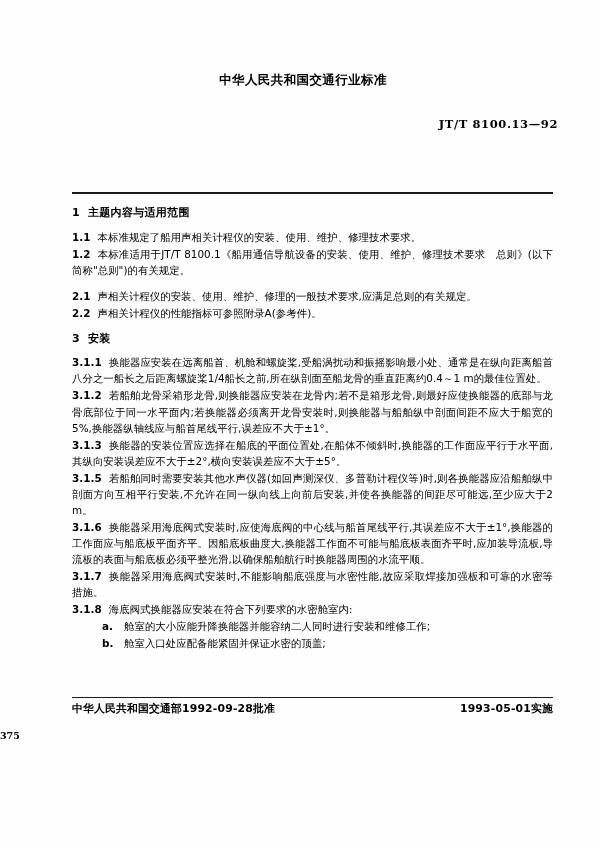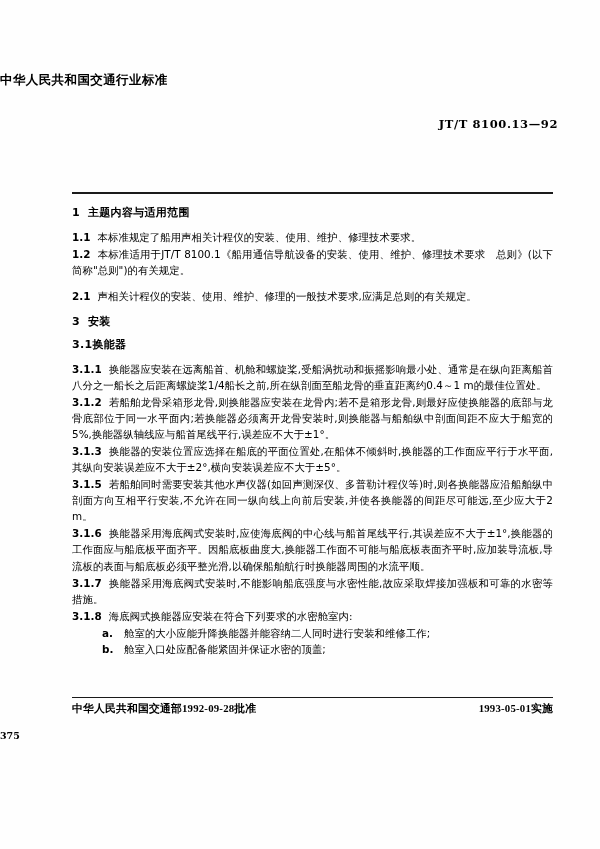--- a/index.html
+++ b/index.html
@@ -27,25 +27,25 @@
   }
 
   
   .header {
     position: absolute;
     left: 0;
     top: 72px;
     width: 600px;
   }
   .issuer {
-    text-align: left;
+    text-align: center;
     font-size: 12.5px;
     font-weight: bold;
     letter-spacing: 0.4px;
-    padding-left: 0;
+    padding-left: 6px;
     margin: 0 0 22px 0;
   }
   .title-row {
     position: relative;
     width: 600px;
   }
   .doc-title {
     width: 390px;
     margin: 0;
     text-align: center;
@@ -139,21 +139,20 @@
     position: absolute;
     left: 72px;
     top: 702px;
     width: 481px;
     display: flex;
     justify-content: space-between;
     align-items: baseline;
     font-size: 10.8px;
     font-weight: bold;
     letter-spacing: 0.2px;
-    font-family: Liberation Serif, serif;
   }
   .page-number {
     position: absolute;
     left: 0;
     top: 730px;
     width: 537px;
     text-align: left;
     font-size: 9.5px;
     font-weight: bold;
     font-family: "DejaVu Serif", "Liberation Serif", serif;
@@ -183,28 +182,28 @@
     </p>
     <p class="para">
       <span class="pnum">1.2</span><span>本标准适用于JT/T 8100.1《船用通信导航设备的安装、使用、维护、修理技术要求　总则》(以下简称"总则")的有关规定。</span>
     </p>
 
     <div class="gap-md"></div>
 
     <p class="para">
       <span class="pnum">2.1</span><span>声相关计程仪的安装、使用、维护、修理的一般技术要求,应满足总则的有关规定。</span>
     </p>
+    <p class="para">
+      <span class="pnum">2.2</span><span>声相关计程仪的性能指标可参照附录A(参考件)。</span>
+    </p>
 
     <div class="gap-md"></div>
 
     <div class="clause-head">
       <span class="num">3</span><span>安装</span>
-    </div>
-    <div class="clause-head">
-      <span class="num">3.1</span><span>换能器</span>
     </div>
 
     <p class="para">
       <span class="pnum">3.1.1</span><span>换能器应安装在远离船首、机舱和螺旋桨,受船涡扰动和振摇影响最小处、通常是在纵向距离船首八分之一船长之后距离螺旋桨1/4船长之前,所在纵剖面至船龙骨的垂直距离约0.4～1 m的最佳位置处。</span>
     </p>
     <p class="para">
       <span class="pnum">3.1.2</span><span>若船舶龙骨采箱形龙骨,则换能器应安装在龙骨内;若不是箱形龙骨,则最好应使换能器的底部与龙骨底部位于同一水平面内;若换能器必须离开龙骨安装时,则换能器与船舶纵中剖面间距不应大于船宽的5%,换能器纵轴线应与船首尾线平行,误差应不大于±1°。</span>
     </p>
     <p class="para">
       <span class="pnum">3.1.3</span><span>换能器的安装位置应选择在船底的平面位置处,在船体不倾斜时,换能器的工作面应平行于水平面,其纵向安装误差应不大于±2°,横向安装误差应不大于±5°。</span>

